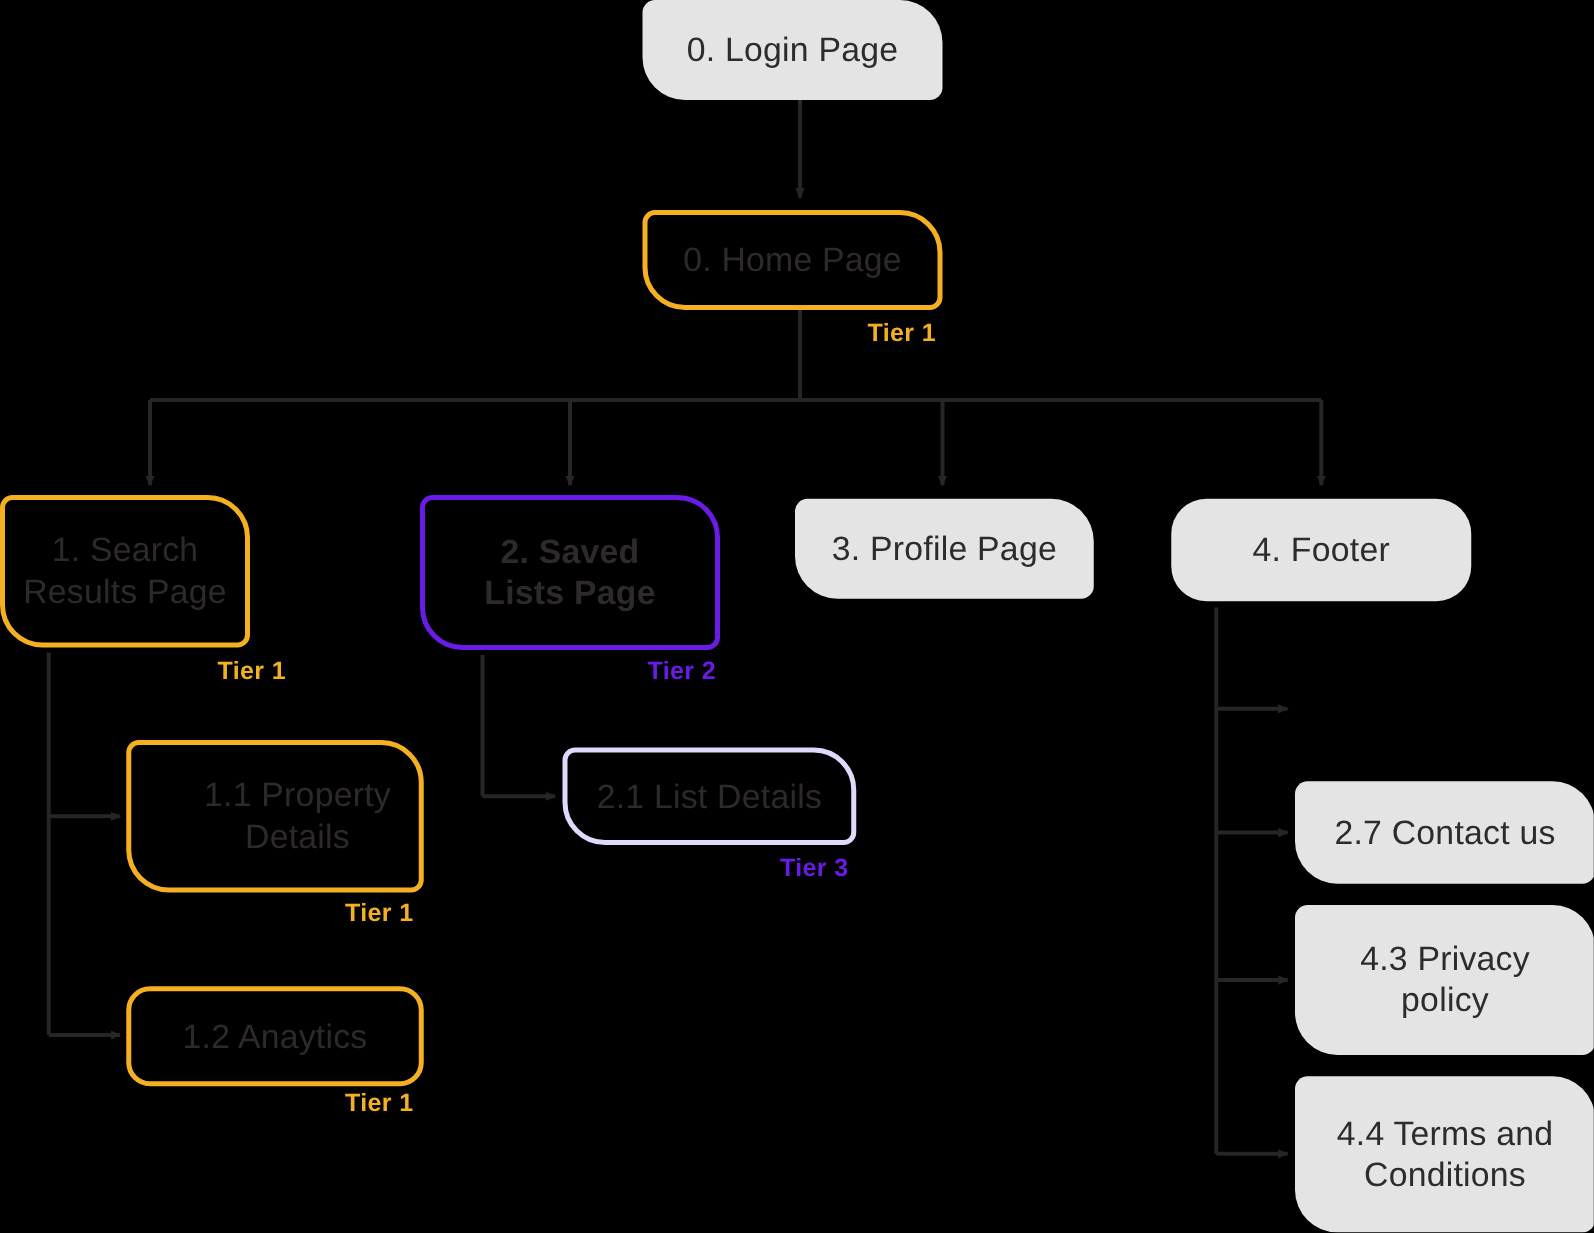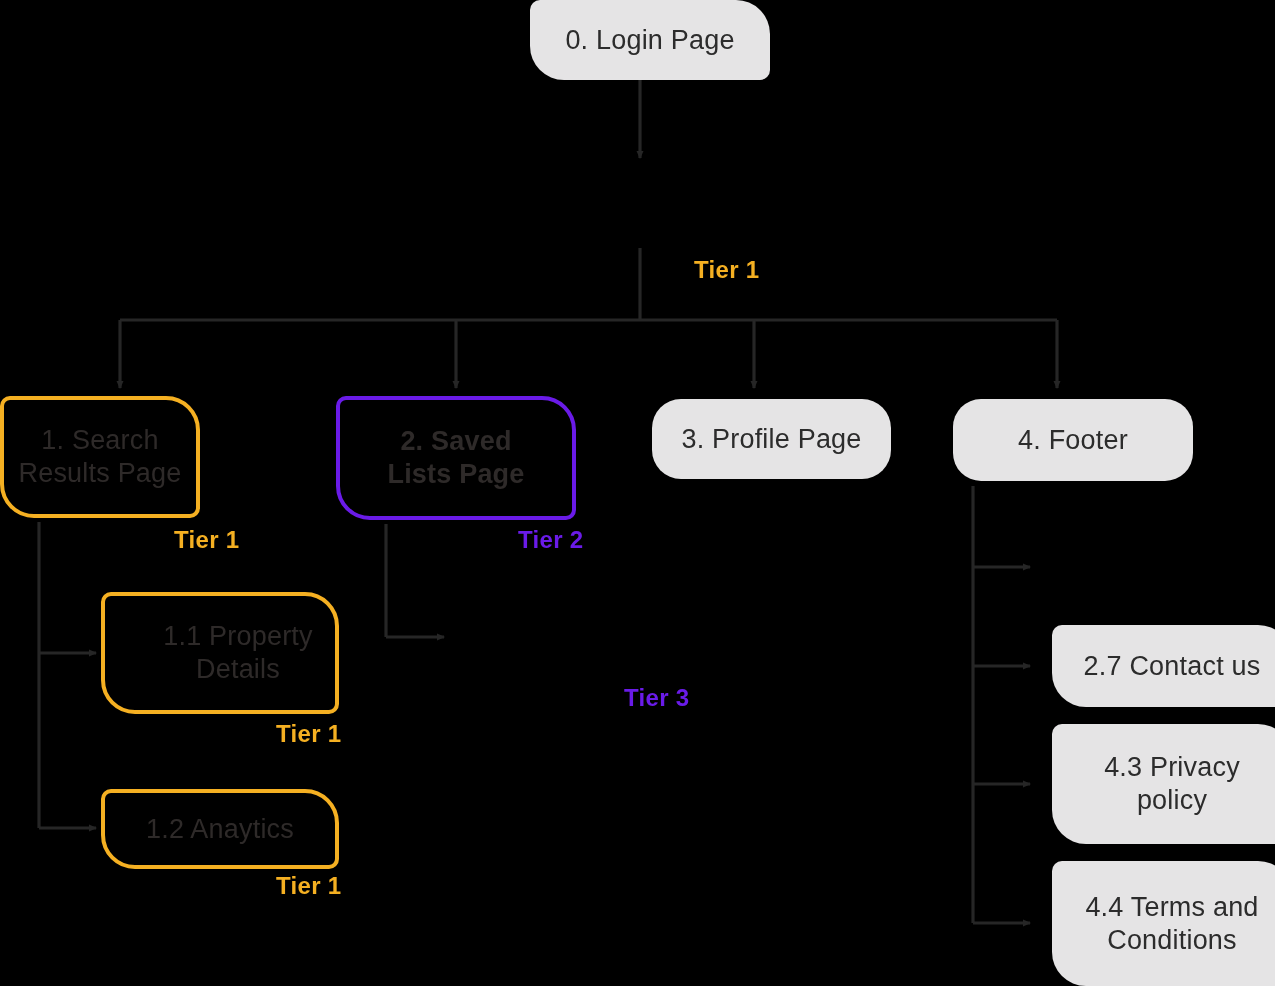--- a/index.html
+++ b/index.html
@@ -47,40 +47,39 @@
     padding: 0 12px;
     white-space: pre-line;
   }
 
   
   .node.grey {
     background: #E5E4E5;
     color: #2C2C2C;
     font-size: 27px;
     font-weight: 400;
-    margin-left: 16px;
   }
 
   
   .node.outline {
     background: transparent;
     border-width: 4px;
     border-style: solid;
     font-size: 27px;
     font-weight: 400;
     color: #2E2A29;
   }
   .node.outline.amber  { border-color: #F5B022; color: #2E2A29; }
   .node.outline.purple { border-color: #6A1BE8; color: #2E2A29; }
   .node.outline.lilac  { border-color: #DEDAFB; color: #2E2A29; }
 
   
   .tier {
     position: absolute;
-    font-size: 24px;
+    font-size: 20px;
     font-weight: 700;
     letter-spacing: 0.3px;
     z-index: 3;
     white-space: nowrap;
   }
   .tier.amber  { color: #F5B022; }
   .tier.purple { color: #6A1BE8; }
 </style>
 </head>
 <body>
@@ -118,48 +117,54 @@
       <path d="M973,666 L1030,666" marker-end="url(#arrow)"></path>
       <path d="M973,784 L1030,784" marker-end="url(#arrow)"></path>
       <path d="M973,923 L1030,923" marker-end="url(#arrow)"></path>
     </g>
   </svg>
 
   <div class="node grey" style="left:514px; top:0px; width:240px; height:80px;">
     <span class="node-label">0. Login Page</span>
   </div>
 
+  <div class="node outline amber" style="left:514px; top:168px; width:240px; height:80px;">
+    <span class="node-label">0. Home Page</span>
+  </div>
   <div class="tier amber" style="left:694px; top:256px;">Tier 1</div>
 
   <div class="node outline amber" style="left:0px; top:396px; width:200px; height:122px;">
     <span class="node-label">1. Search
 Results Page</span>
   </div>
   <div class="tier amber" style="left:174px; top:526px;">Tier 1</div>
 
   <div class="node outline amber" style="left:101px; top:592px; width:238px; height:122px;padding-left:36px;">
     <span class="node-label">1.1 Property
 Details</span>
   </div>
   <div class="tier amber" style="left:276px; top:720px;">Tier 1</div>
 
-  <div class="node outline amber" style="left:101px; top:789px; width:238px; height:80px;">
+  <div class="node outline amber" style="left:101px; top:789px; width:238px; height:80px;border-radius:19px;">
     <span class="node-label">1.2 Anaytics</span>
   </div>
   <div class="tier amber" style="left:276px; top:872px;">Tier 1</div>
 
   <div class="node outline purple" style="left:336px; top:396px; width:240px; height:124px;font-weight:bold;">
     <span class="node-label">2. Saved
 Lists Page</span>
   </div>
   <div class="tier purple" style="left:518px; top:526px;">Tier 2</div>
 
+  <div class="node outline lilac" style="left:450px; top:598px; width:235px; height:78px;">
+    <span class="node-label">2.1 List Details</span>
+  </div>
   <div class="tier purple" style="left:624px; top:684px;">Tier 3</div>
 
-  <div class="node grey" style="left:636px; top:399px; width:239px; height:80px;border-radius:29px;">
+  <div class="node grey" style="left:636px; top:399px; width:239px; height:80px;">
     <span class="node-label">3. Profile Page</span>
   </div>
 
   <div class="node grey" style="left:937px; top:399px; width:240px; height:82px;border-radius:28px;">
     <span class="node-label">4. Footer</span>
   </div>
 
 
   <div class="node grey" style="left:1036px; top:625px; width:240px; height:82px;">
     <span class="node-label">2.7 Contact us</span>

